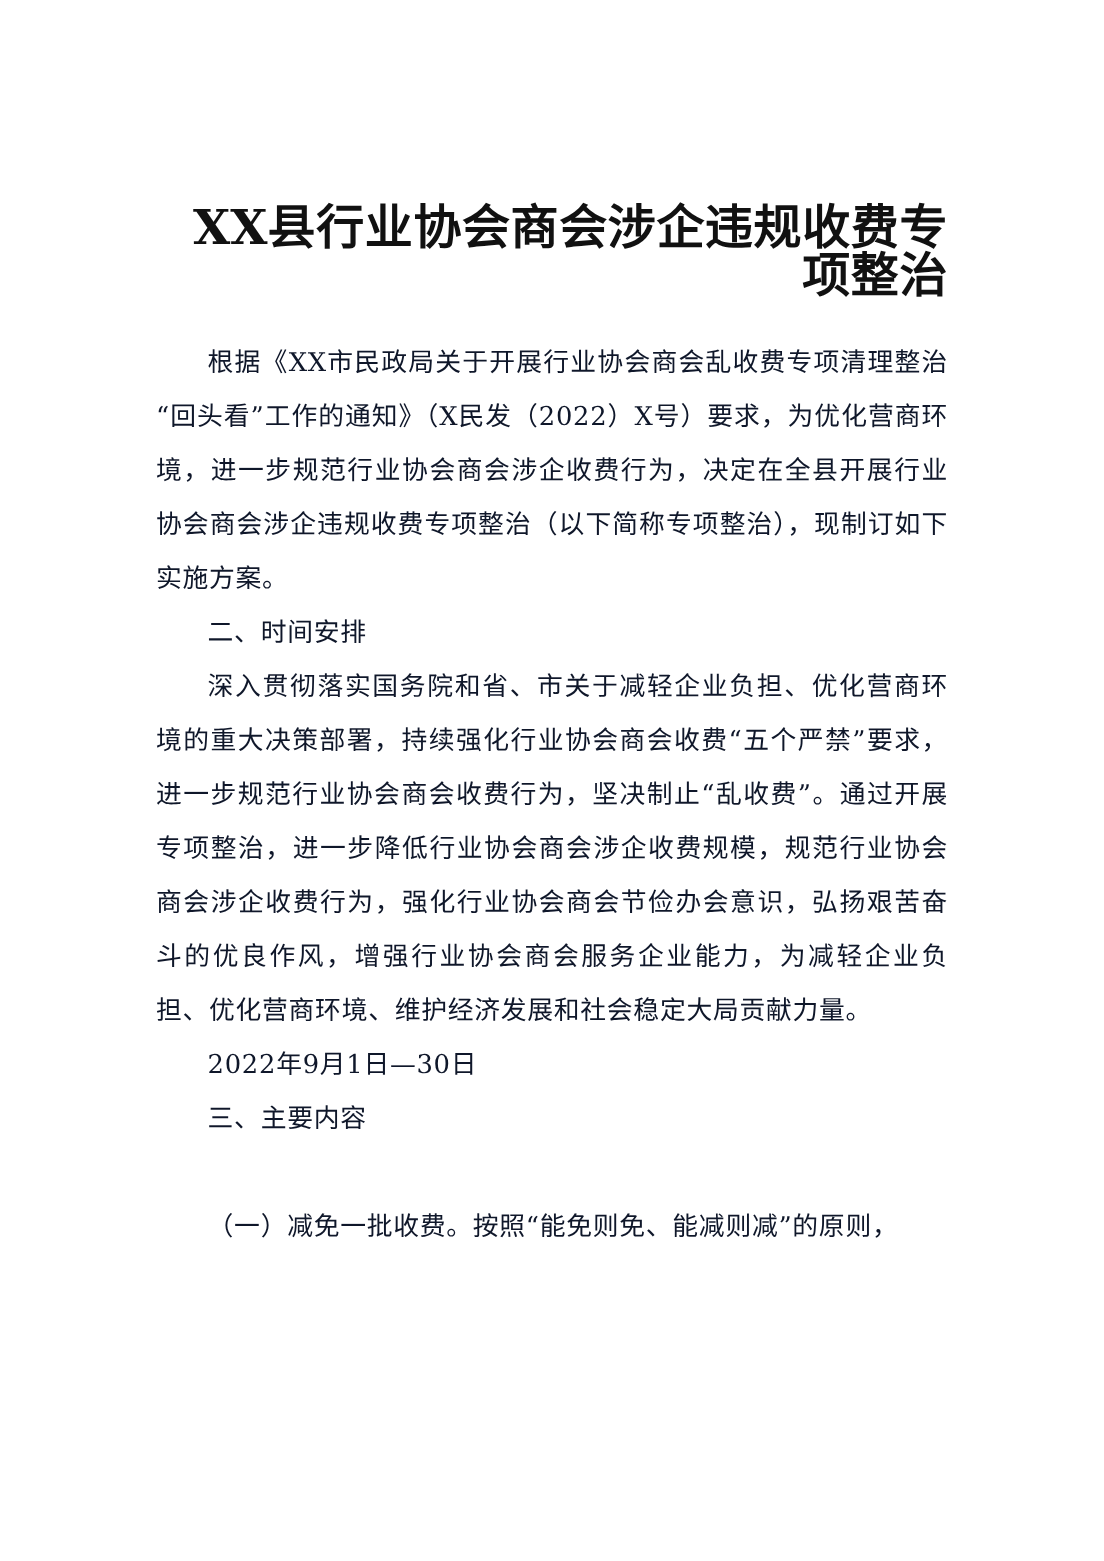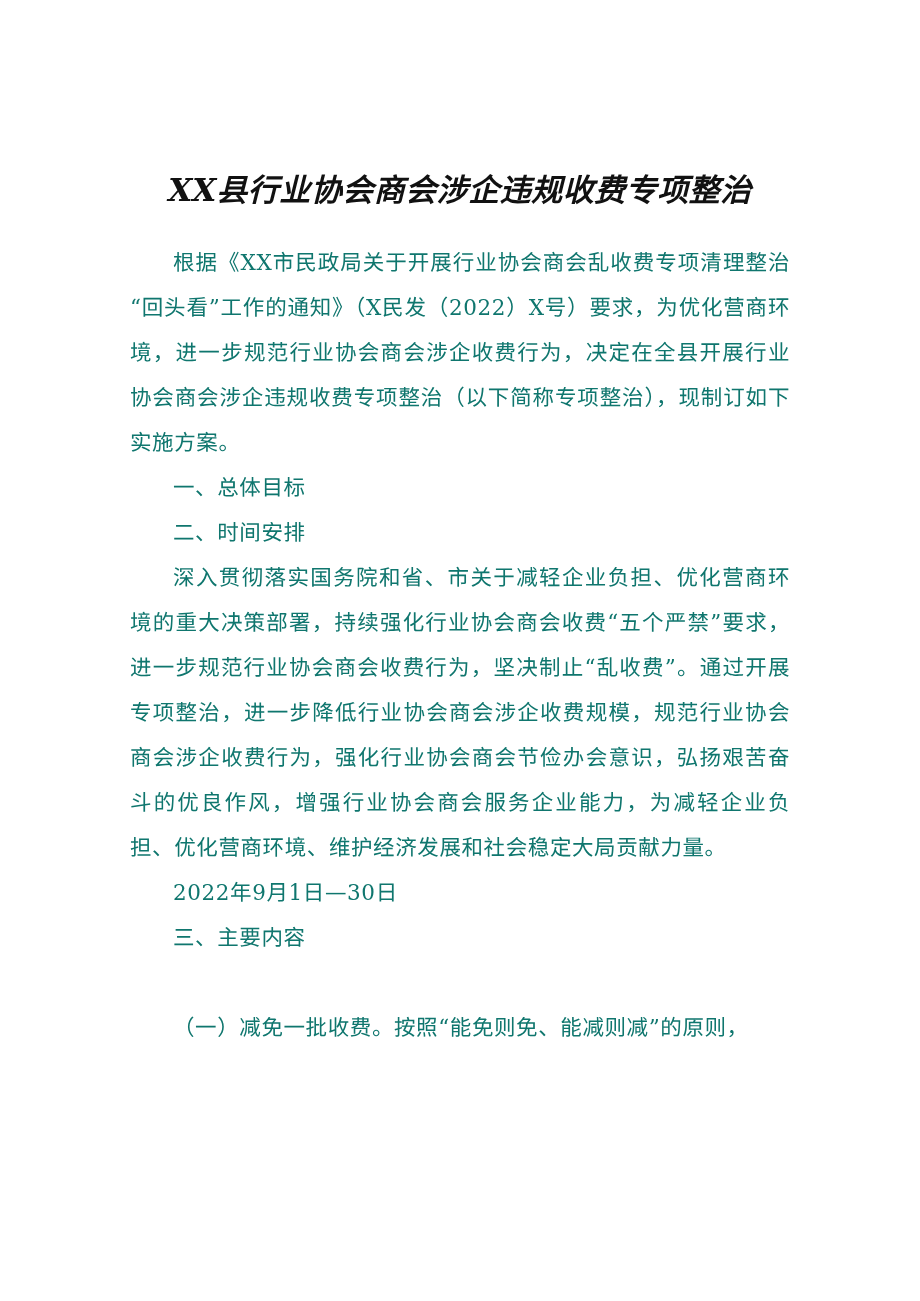--- a/index.html
+++ b/index.html
@@ -32,26 +32,25 @@
     top: 0;
     width: 660px;
   }
 
   
   .doc-title {
     margin: 0;
     padding: 0;
     font-family: "DejaVu Sans", "Liberation Sans", sans-serif;
     font-weight: 700;
-    font-size: 31px;
+    font-size: 40px;
     line-height: 78px;
-    text-align: center;
+    text-align: right;
     letter-spacing: 0.5px;
     color: #111111;
-    font-style: italic;
   }
   .doc-title .title-line-1 {
     display: block;
     padding-top: 170px;
     line-height: 40px;
   }
   .doc-title .title-line-2 {
     display: block;
     padding-top: 42px;
     line-height: 40px;
@@ -70,21 +69,21 @@
   p.para {
     margin: 0;
     padding: 0;
     font-family: "DejaVu Serif", "Liberation Serif", serif;
     font-size: 21.5px;
     line-height: 45px;
     text-align: justify;
     text-justify: inter-ideograph;
     text-align-last: left;
     letter-spacing: 0.6px;
-    color: #0f766e;
+    color: #0f172a;
     word-break: break-all;
   }
 
   p.indent2 {
     text-indent: 2em;
   }
 
   p.heading-line {
     text-indent: 2em;
   }
@@ -110,21 +109,20 @@
   <div class="content">
 
     <h1 class="doc-title">
       <span class="title-line-1"><span class="latin">XX</span><span>县行业协会商会涉企违规收费专项整治</span></span>
     </h1>
 
     <div class="body-block">
 
       <p class="para indent2">根据《XX市民政局关于开展行业协会商会乱收费专项清理整治“回头看”工作的通知》（X民发（2022）X号）要求，为优化营商环境，进一步规范行业协会商会涉企收费行为，决定在全县开展行业协会商会涉企违规收费专项整治（以下简称专项整治），现制订如下实施方案。</p>
 
-      <p class="para heading-line">一、总体目标</p>
 
       <p class="para heading-line">二、时间安排</p>
 
       <p class="para indent2">深入贯彻落实国务院和省、市关于减轻企业负担、优化营商环境的重大决策部署，持续强化行业协会商会收费“五个严禁”要求，进一步规范行业协会商会收费行为，坚决制止“乱收费”。通过开展专项整治，进一步降低行业协会商会涉企收费规模，规范行业协会商会涉企收费行为，强化行业协会商会节俭办会意识，弘扬艰苦奋斗的优良作风，增强行业协会商会服务企业能力，为减轻企业负担、优化营商环境、维护经济发展和社会稳定大局贡献力量。</p>
 
       <p class="para plain-line">2022年9月1日—30日</p>
 
       <p class="para heading-line">三、主要内容</p>
 
       <p class="para indent2 spaced-before">（一）减免一批收费。按照“能免则免、能减则减”的原则，</p>

